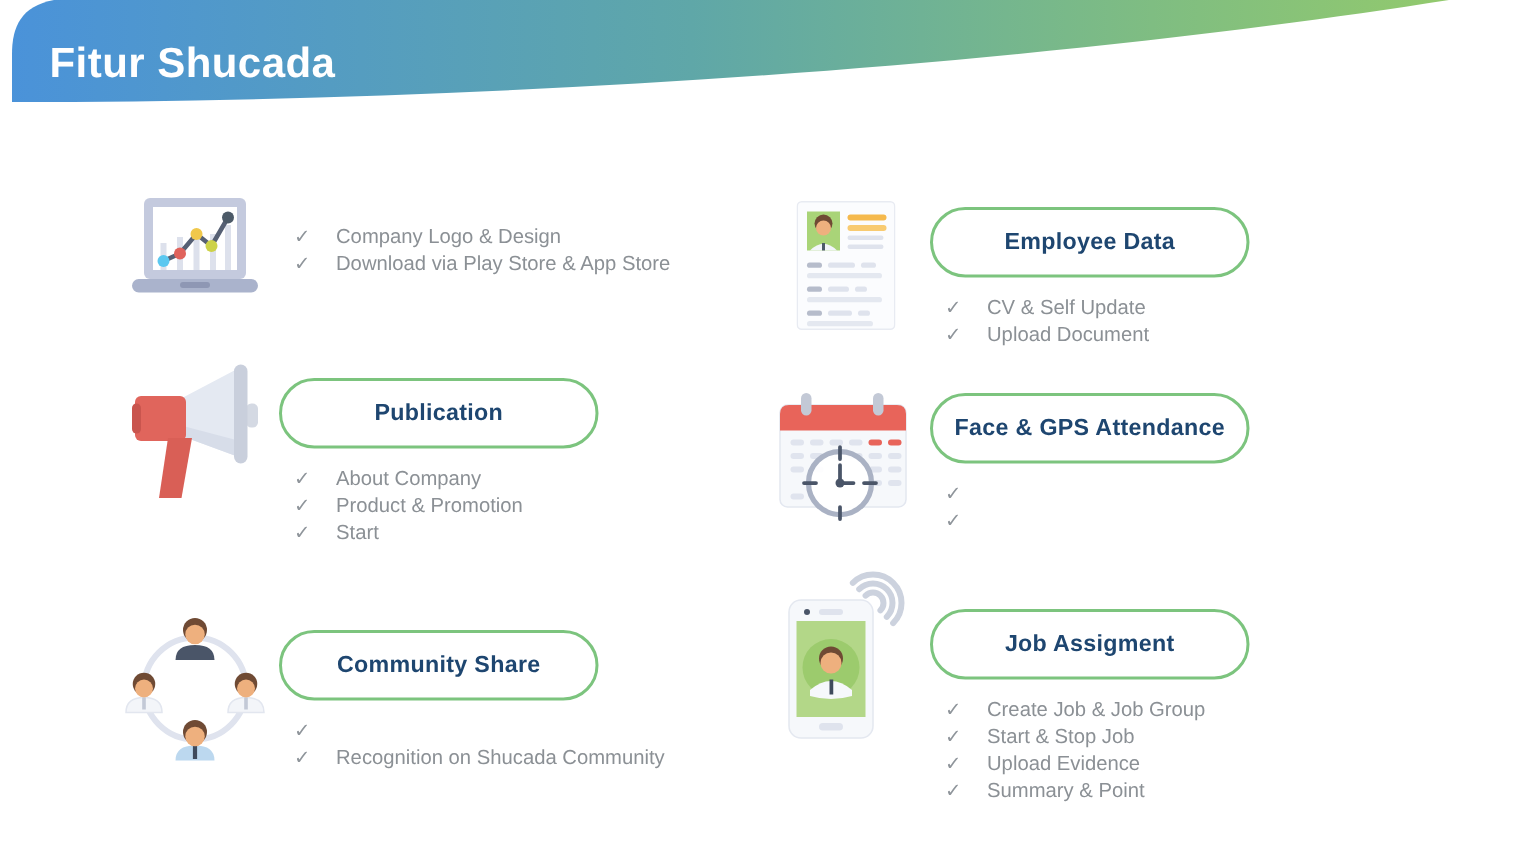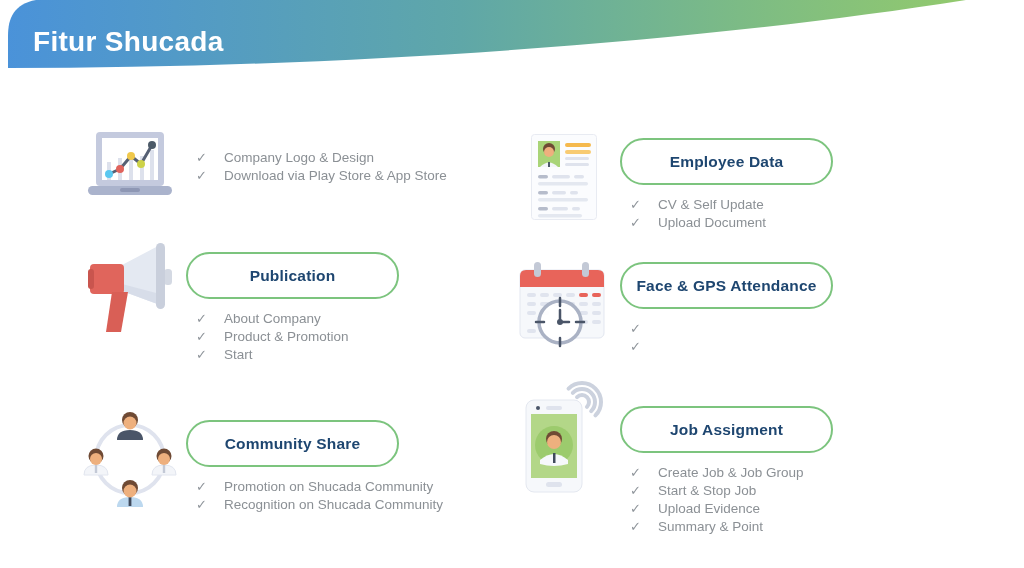--- a/index.html
+++ b/index.html
@@ -259,21 +259,20 @@
       </g>
     </svg>
   </div>
   <div class="content">
     <div class="pill">
       <span class="pill-title">Community Share</span>
     </div>
     <div class="items">
       <div class="item">
         <span class="check">✓</span>
-        <span class="item-text">Promotion on Shucada Community</span>
       </div>
       <div class="item">
         <span class="check">✓</span>
         <span class="item-text">Recognition on Shucada Community</span>
       </div>
     </div>
   </div>
 </div>
 
 <div class="feature f6">

